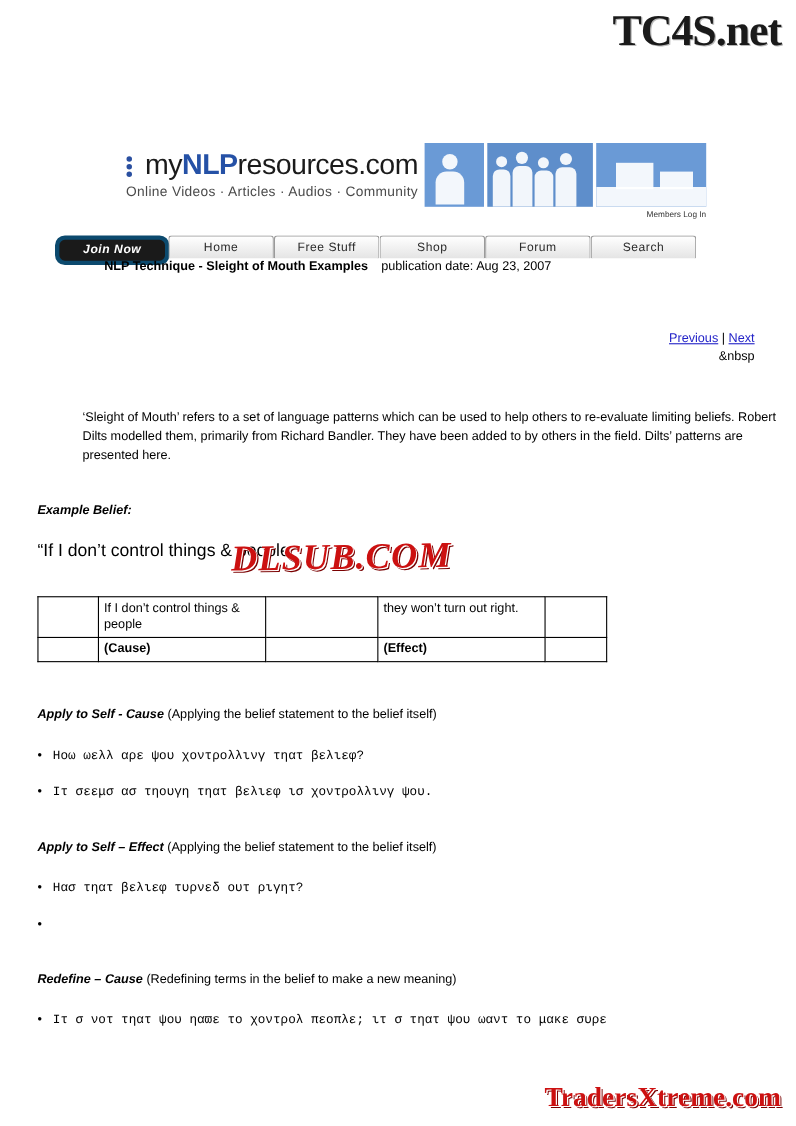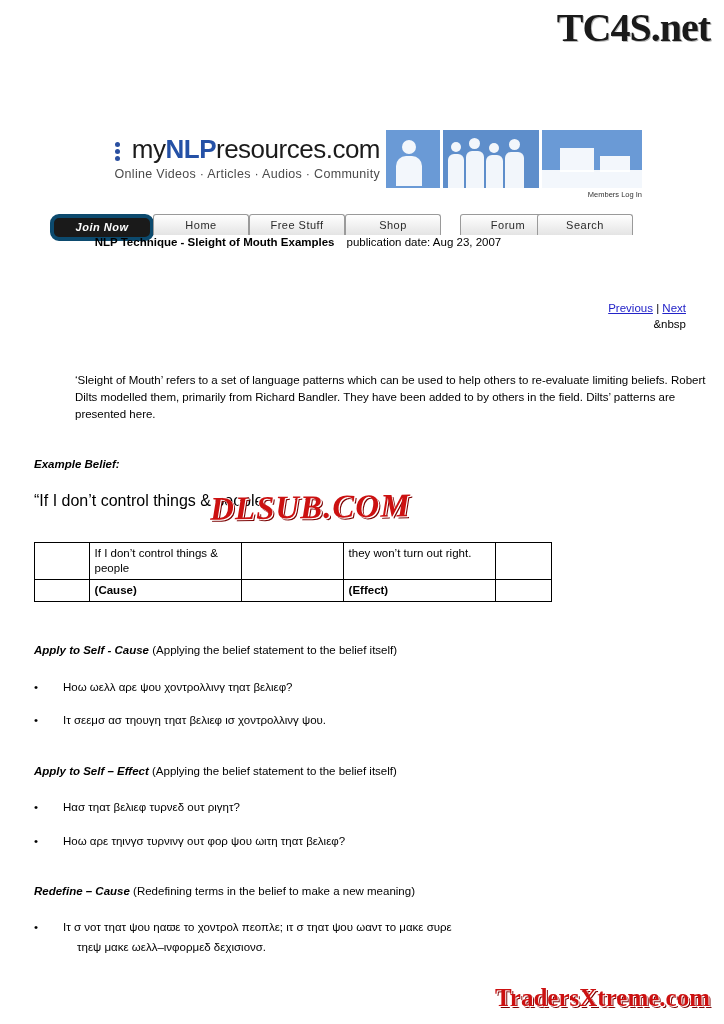--- a/index.html
+++ b/index.html
@@ -262,23 +262,22 @@
     width: 600px;
     font-size: 11.5px;
     line-height: 16px;
   }
   .bullet .dot {
     position: absolute;
     left: -14px;
     top: 0;
   }
   .greek {
-    font-family: Liberation Sans, sans-serif;
-    font-size: 11.5px;
-    margin-left: 15px;
+    font-family: Liberation Mono, monospace;
+    font-size: 11.5px;
   }
 
   
   .page-num {
     position: absolute;
     left: 0;
     top: 996px;
     width: 724px;
     text-align: center;
     font-size: 10px;
@@ -331,21 +330,21 @@
       </div>
       <div class="members-log-in">Members Log In</div>
     </div>
   </div>
 
   <div class="nav">
     <div class="nav-btn join" style="left:0;width:96px;">Join Now</div>
     <div class="nav-btn" style="left:103px;width:94px;">Home</div>
     <div class="nav-btn" style="left:199px;width:94px;">Free Stuff</div>
     <div class="nav-btn" style="left:295px;width:94px;">Shop</div>
-    <div class="nav-btn" style="left:410px;width:94px;text-align:center;">Forum</div>
+    <div class="nav-btn" style="left:391px;width:94px;text-align:center;">Forum</div>
     <div class="nav-btn" style="left:487px;width:94px;">Search</div>
   </div>
 
   <div class="title-row">
     <span class="doc-title">NLP Technique - Sleight of Mouth Examples</span><span class="pubdate">publication date: Aug 23, 2007</span>
   </div>
 
   <div class="prevnext">
     <a href="#">Previous</a>
     <span class="sep">|</span>
@@ -397,30 +396,26 @@
   <div class="heading" style="top:765px;">
     <span>Apply to Self – Effect</span>
     <span class="note">(Applying the belief statement to the belief itself)</span>
   </div>
   <div class="bullet" style="top:799px;">
     <span class="dot">•</span>
     <span class="greek">Ηασ τηατ βελιεφ τυρνεδ ουτ ριγητ?</span>
   </div>
   <div class="bullet" style="top:833px;">
     <span class="dot">•</span>
-    <span class="greek">Ηοω αρε τηινγσ τυρνινγ ουτ φορ ψου ωιτη τηατ βελιεφ?</span>
   </div>
 
   <div class="heading" style="top:885px;">
     <span>Redefine – Cause</span>
     <span class="note">(Redefining terms in the belief to make a new meaning)</span>
   </div>
   <div class="bullet" style="top:919px;">
     <span class="dot">•</span>
     <span class="greek">Ιτ σ νοτ τηατ ψου ηαϖε το χοντρολ πεοπλε; ιτ σ τηατ ψου ωαντ το μακε συρε</span>
   </div>
-  <div class="bullet" style="top:939px;left:62px;">
-    <span class="greek">τηεψ μακε ωελλ–ινφορμεδ δεχισιονσ.</span>
-  </div>
 
   <div class="traders-watermark">TradersXtreme.com</div>
 
 </div>
 
 </body></html>

